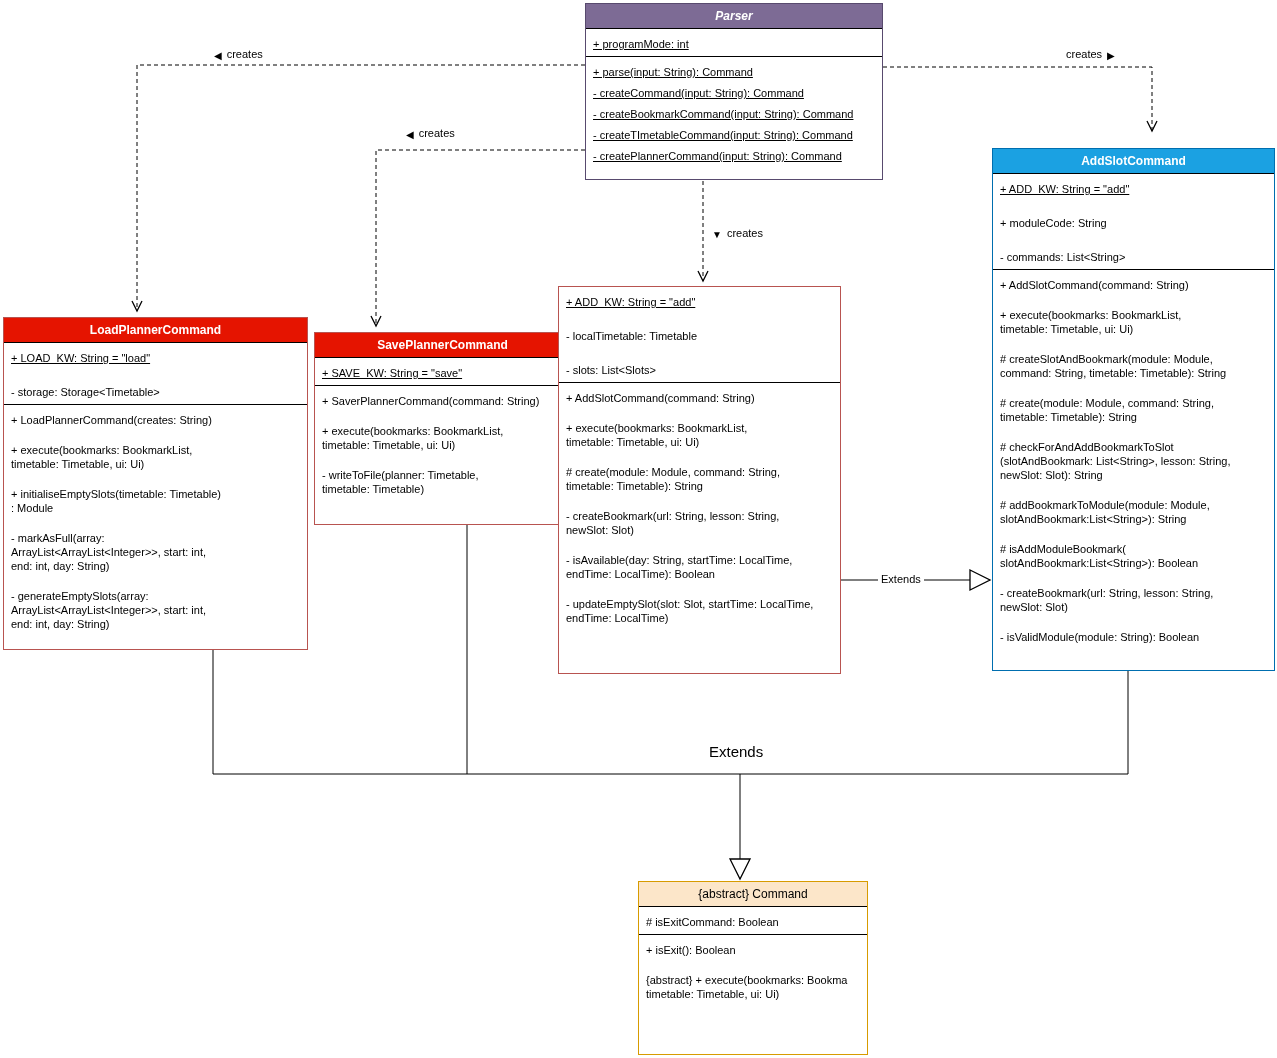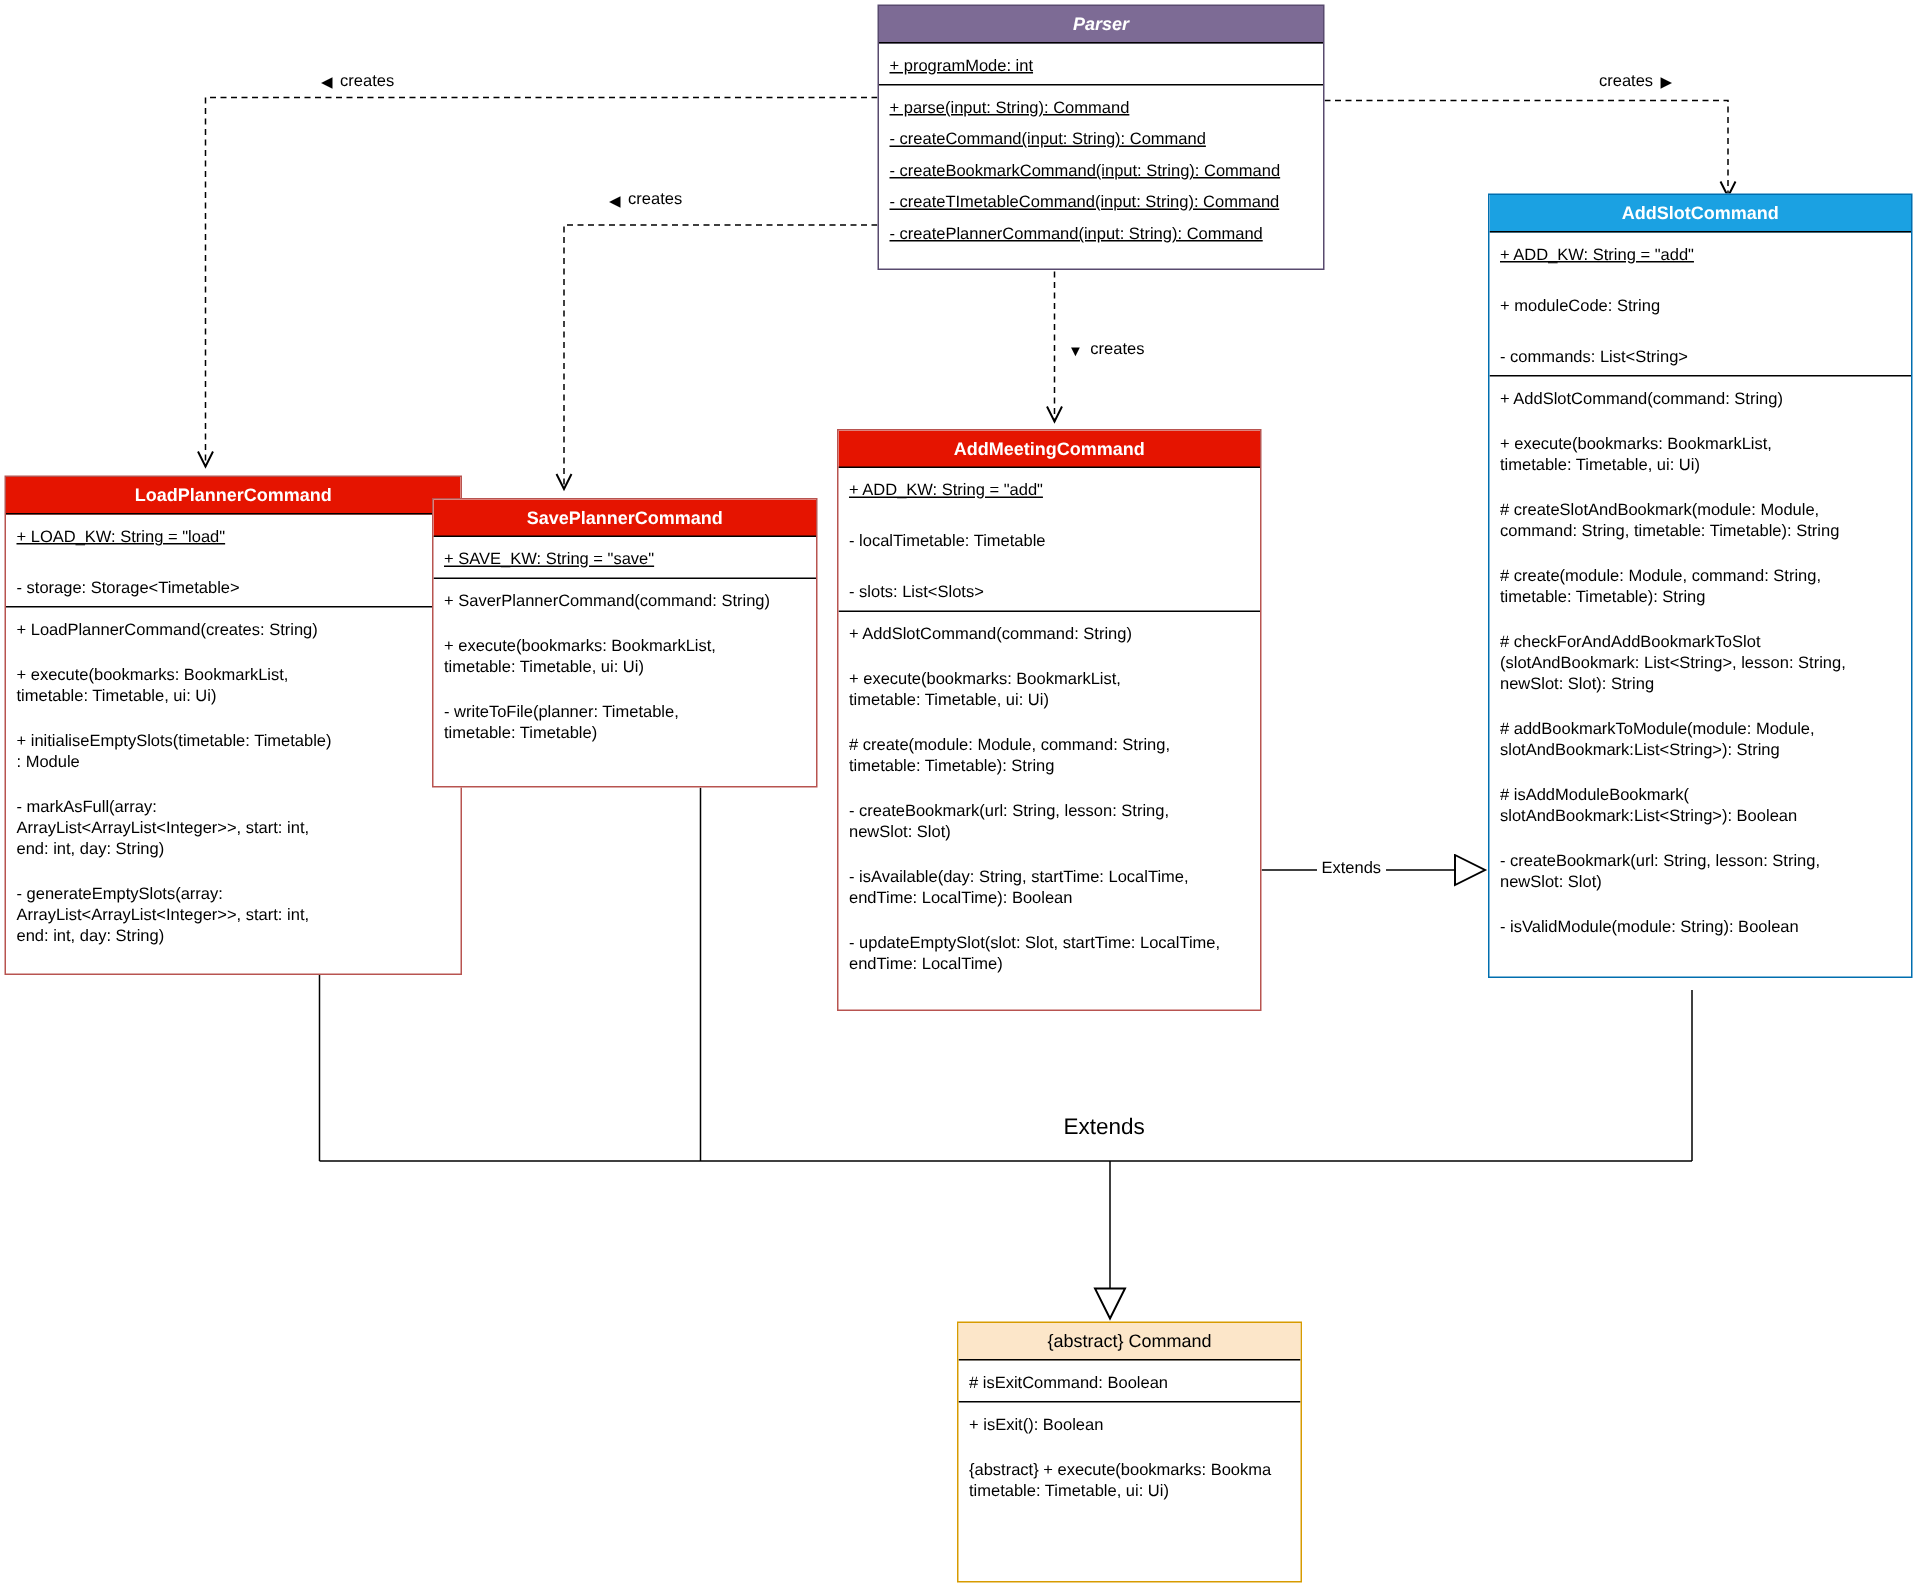--- a/index.html
+++ b/index.html
@@ -10,21 +10,21 @@
   .sec{padding:8px 7px 2px 7px;}
   .attrs{border-bottom:1px solid #000;}
   .row{font-size:11px;line-height:14px;color:#000;white-space:pre-line;margin-bottom:20px;}
   .methods .row{margin-bottom:16px;}
   .sec .row:last-child{margin-bottom:3px;}
   .u{text-decoration:underline;}
   .c-parser .hdr{font-style:italic;}
   .c-parser .row{text-decoration:underline;margin-bottom:7px;}
   .c-command .hdr{font-weight:normal;color:#000;}
   #box-parser{left:585px;top:3px;width:298px;height:177px;}
-  #box-slot{left:992px;top:129px;width:283px;height:523px;}
+  #box-slot{left:992px;top:148px;width:283px;height:523px;}
   #box-load{left:3px;top:317px;width:305px;height:333px;}
   #box-save{left:288px;top:332px;width:257px;height:193px;}
   #box-meeting{left:558px;top:286px;width:283px;height:388px;}
   #box-command{left:638px;top:881px;width:230px;height:174px;}
   .lbl{position:absolute;z-index:2;font-size:11px;color:#000;white-space:nowrap;}
   .lbl .tri{font-size:10px;vertical-align:-1px;}
   .lbl .gap{display:inline-block;width:5px;}
   #lb-extends-inline{background:#fff;padding:0 3px;}
   #lb-extends-main{font-size:15px;}
 </style>
@@ -97,36 +97,35 @@
 : Module</div>
       <div class="row">- markAsFull(array:
 ArrayList&lt;ArrayList&lt;Integer&gt;&gt;, start: int,
 end: int, day: String)</div>
       <div class="row">- generateEmptySlots(array:
 ArrayList&lt;ArrayList&lt;Integer&gt;&gt;, start: int,
 end: int, day: String)</div>
     </div>
   </div>
 
-  <div class="cls" id="box-save" style="border-color: rgb(184, 84, 80);">
+  <div class="cls" id="box-save" style="border-color: rgb(184, 84, 80); margin-left: 26px;">
     <div class="hdr" style="background-color: rgb(229, 20, 0); color: rgb(255, 255, 255);">SavePlannerCommand</div>
     <div class="sec attrs">
       <div class="row u">+ SAVE_KW: String = "save"</div>
     </div>
     <div class="sec methods">
       <div class="row">+ SaverPlannerCommand(command: String)</div>
       <div class="row">+ execute(bookmarks: BookmarkList,
 timetable: Timetable, ui: Ui)</div>
       <div class="row">- writeToFile(planner: Timetable,
 timetable: Timetable)</div>
     </div>
   </div>
 
   <div class="cls" id="box-meeting" style="border-color: rgb(184, 84, 80);">
-    <div class="hdr" style="background-color: rgb(229, 20, 0); color: rgb(255, 255, 255);">AddMeetingCommand</div>
     <div class="sec attrs">
       <div class="row u">+ ADD_KW: String = "add"</div>
       <div class="row">- localTimetable: Timetable</div>
       <div class="row">- slots: List&lt;Slots&gt;</div>
     </div>
     <div class="sec methods">
       <div class="row">+ AddSlotCommand(command: String)</div>
       <div class="row">+ execute(bookmarks: BookmarkList,
 timetable: Timetable, ui: Ui)</div>
       <div class="row"># create(module: Module, command: String,

